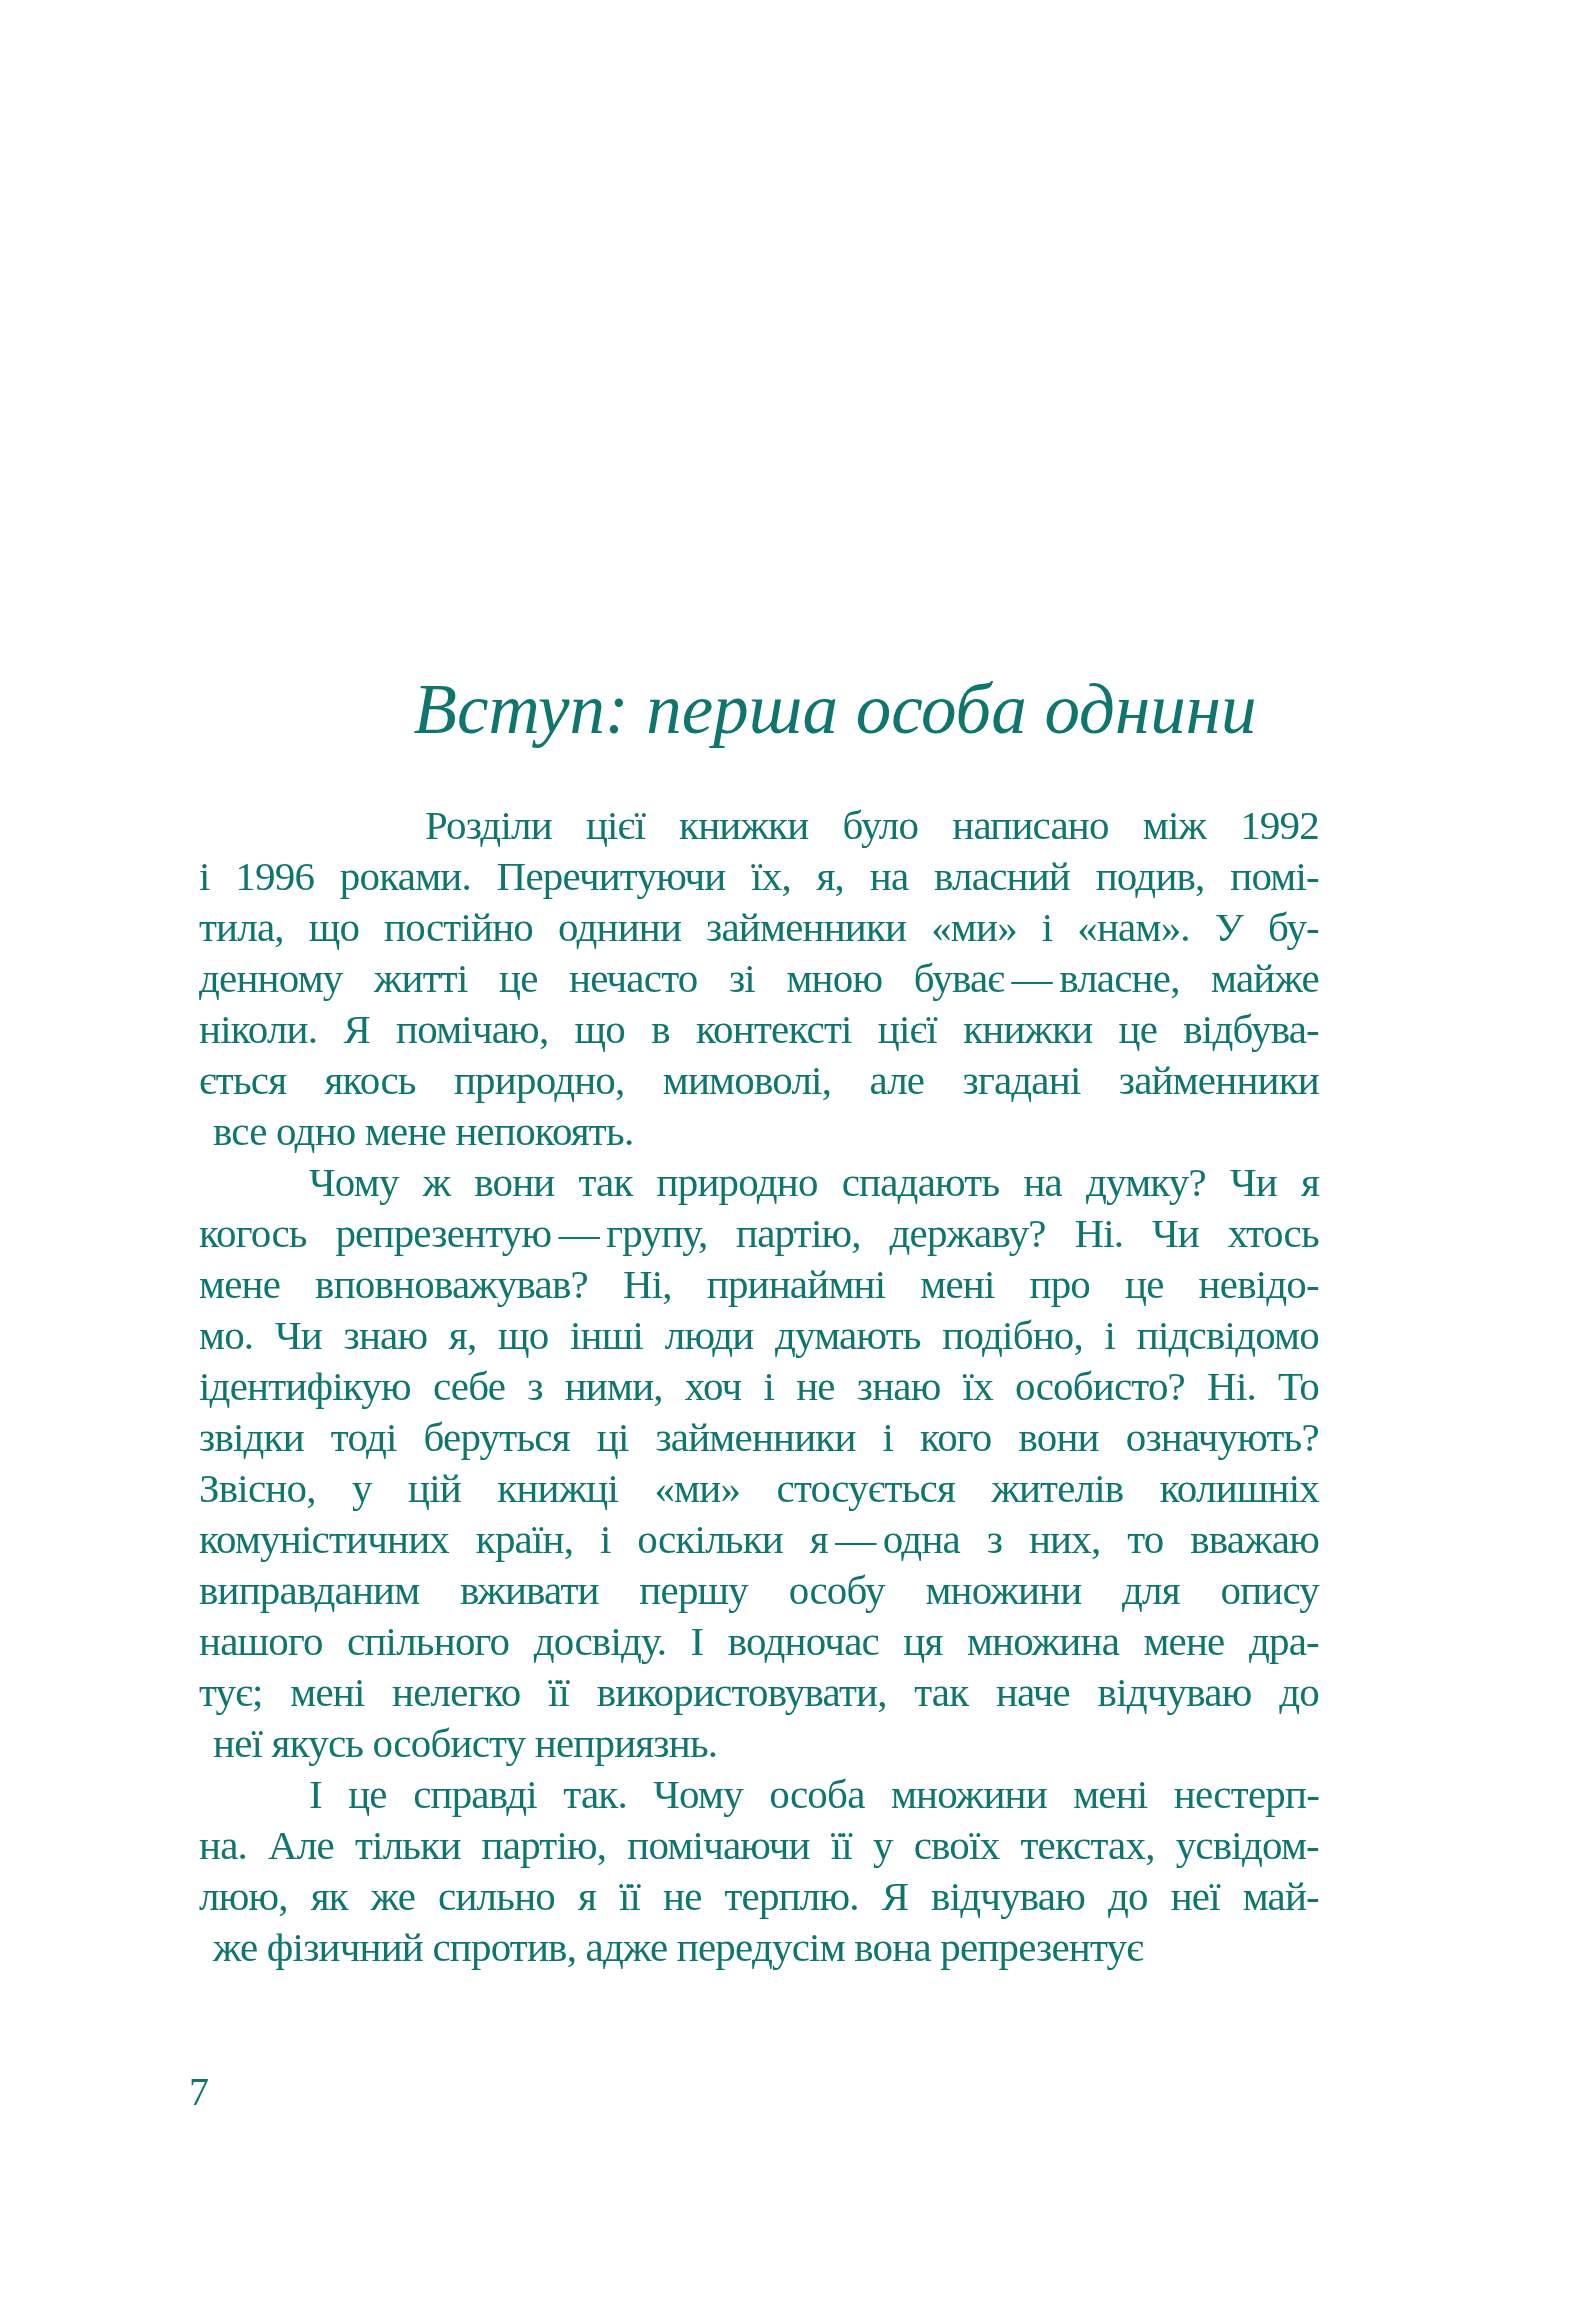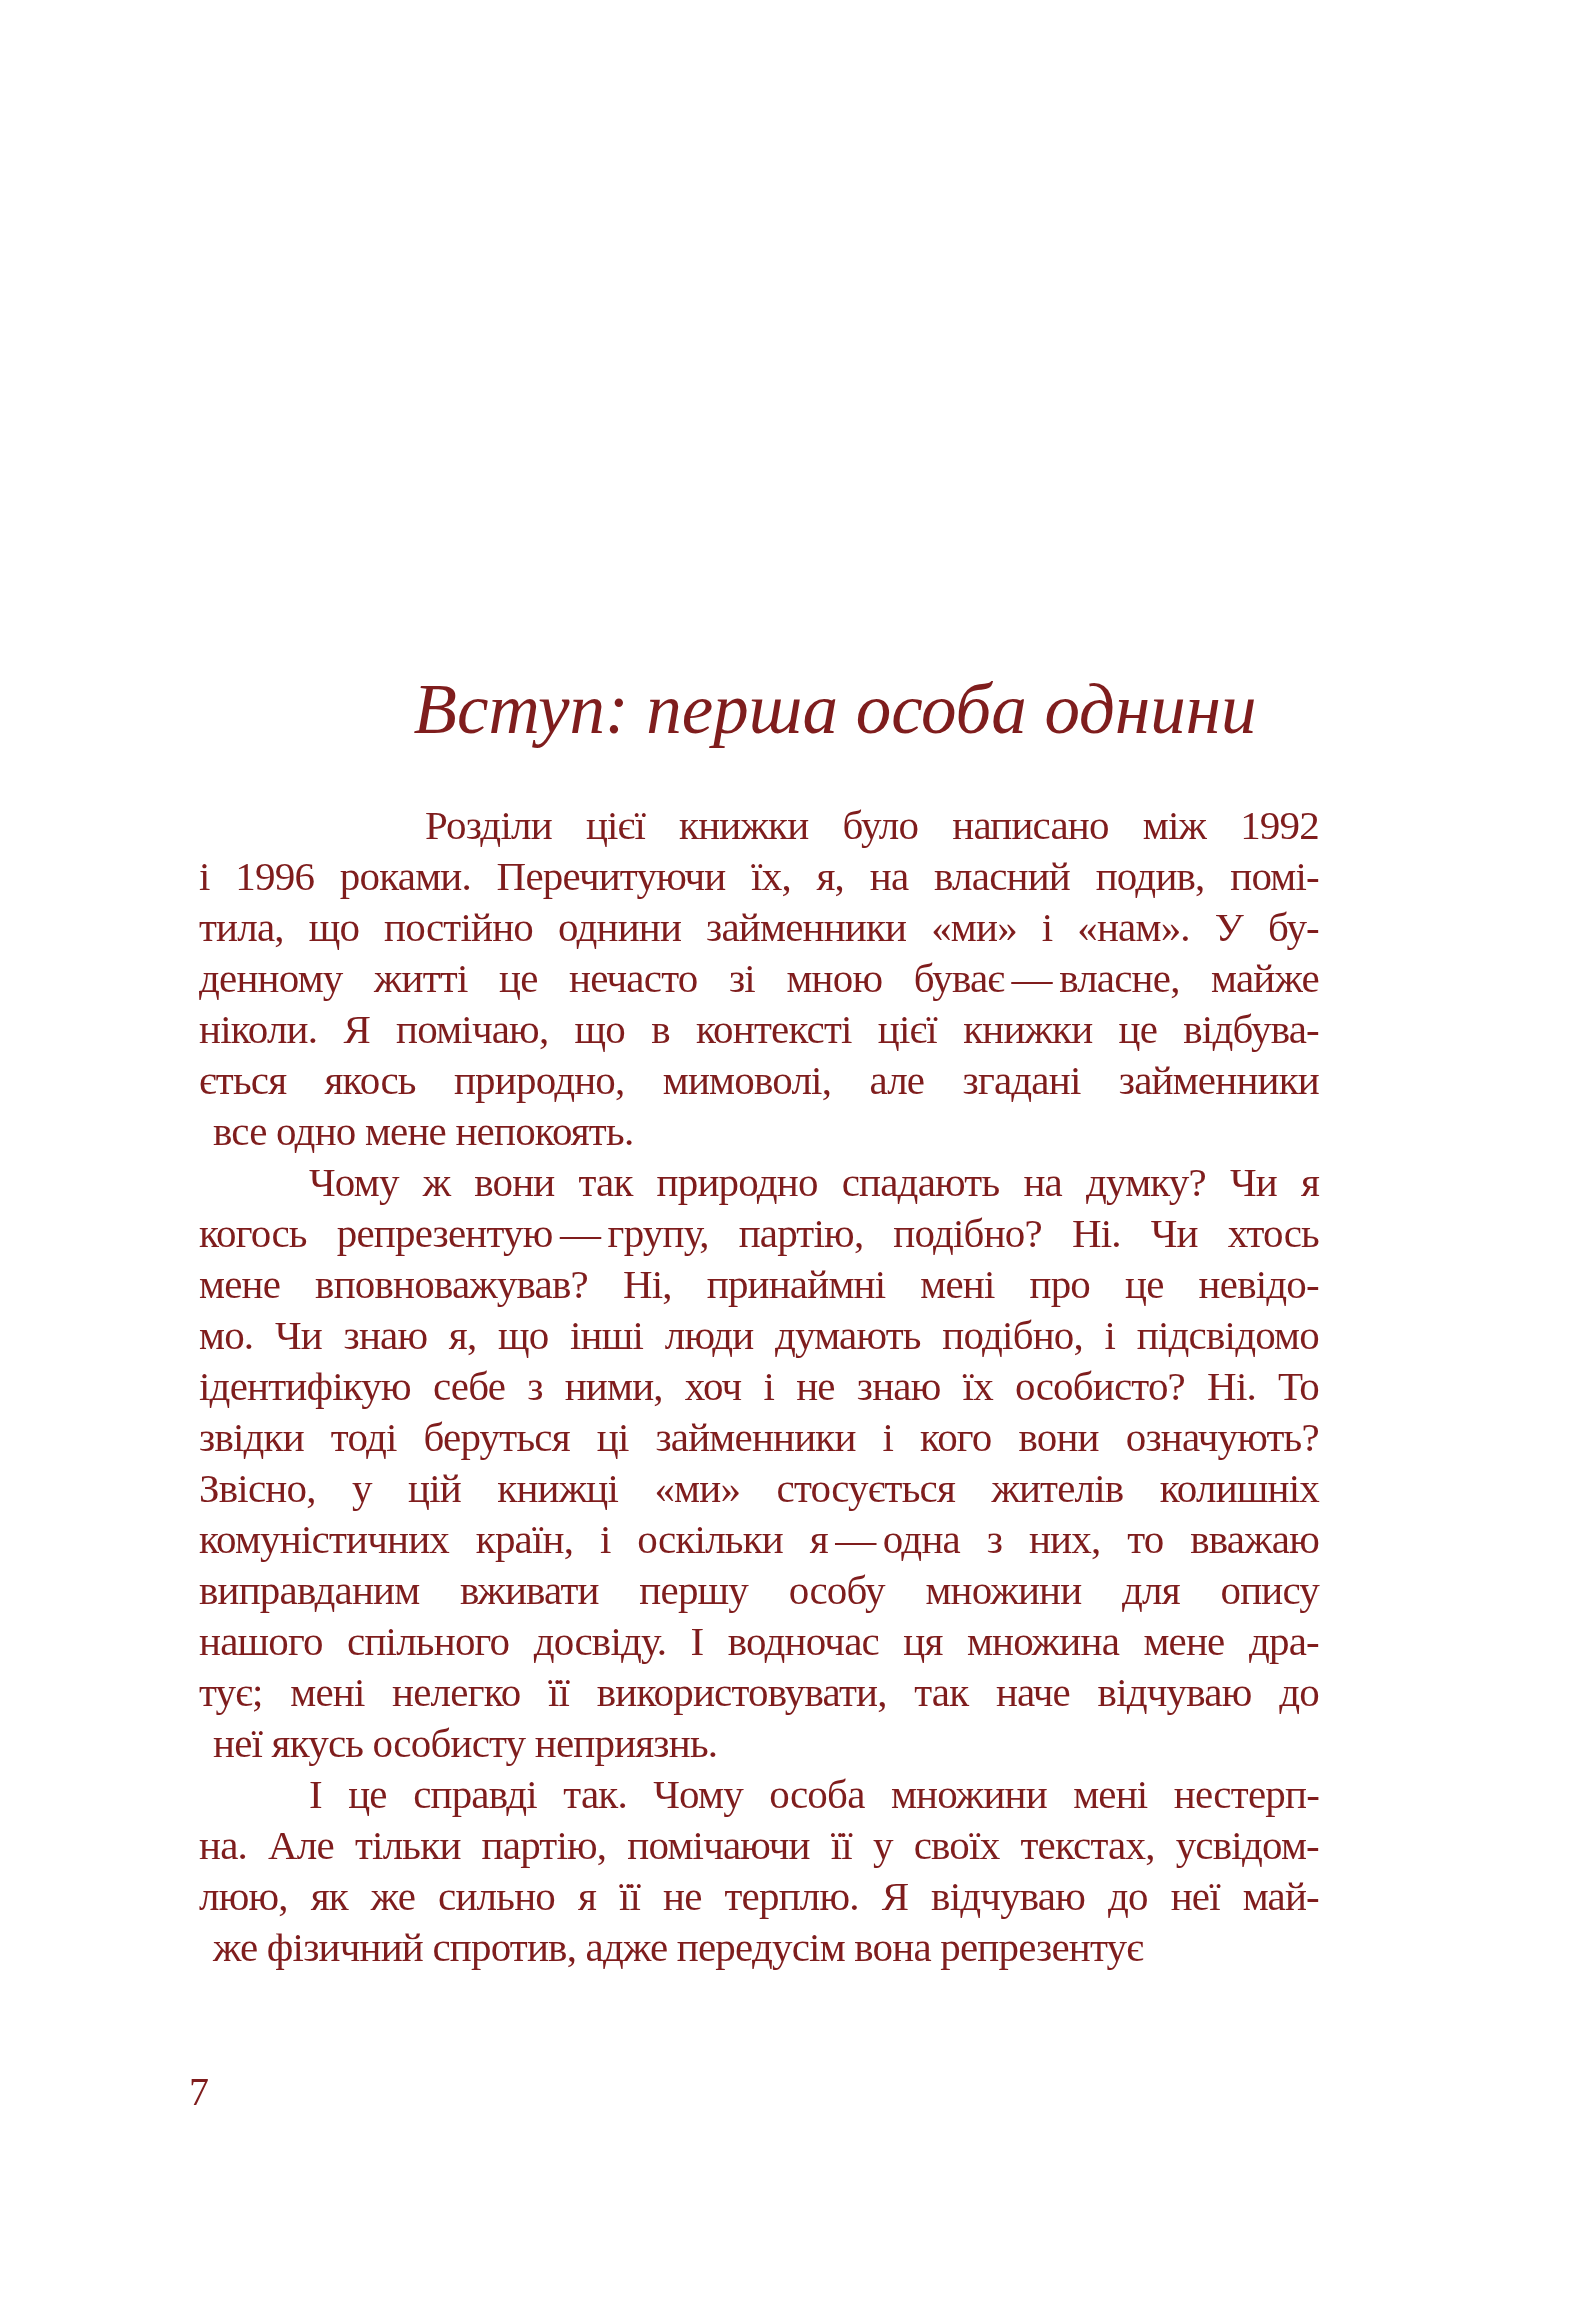--- a/index.html
+++ b/index.html
@@ -5,21 +5,21 @@
   html, body {
     margin: 0;
     padding: 0;
     background: #e8e8e8;
   }
   .page {
     position: relative;
     width: 1593px;
     height: 2307px;
     background: #ffffff;
-    color: #7f1d1d;
+    color: #0f766e;
     font-family: "Liberation Serif", "DejaVu Serif", serif;
     overflow: hidden;
   }
   .chapter-title {
     position: absolute;
     left: 199px;
     top: 674px;
     width: 1120px;
     margin: 0;
     text-align: center;
@@ -149,21 +149,21 @@
           <span>спадають</span>
           <span>на</span>
           <span>думку?</span>
           <span>Чи</span>
           <span>я</span>
         </div>
         <div class="line line-just">
           <span>когось</span>
           <span>репрезентую — групу,</span>
           <span>партію,</span>
-          <span>подібно?</span>
+          <span>державу?</span>
           <span>Ні.</span>
           <span>Чи</span>
           <span>хтось</span>
         </div>
         <div class="line line-just">
           <span>мене</span>
           <span>вповноважував?</span>
           <span>Ні,</span>
           <span>принаймні</span>
           <span>мені</span>

